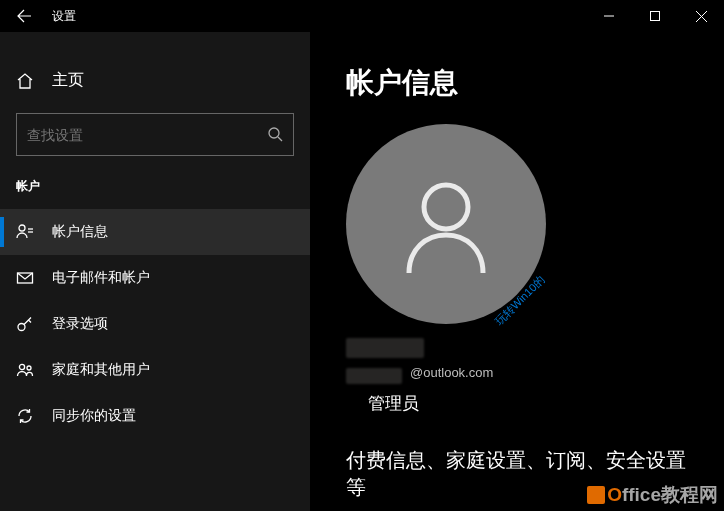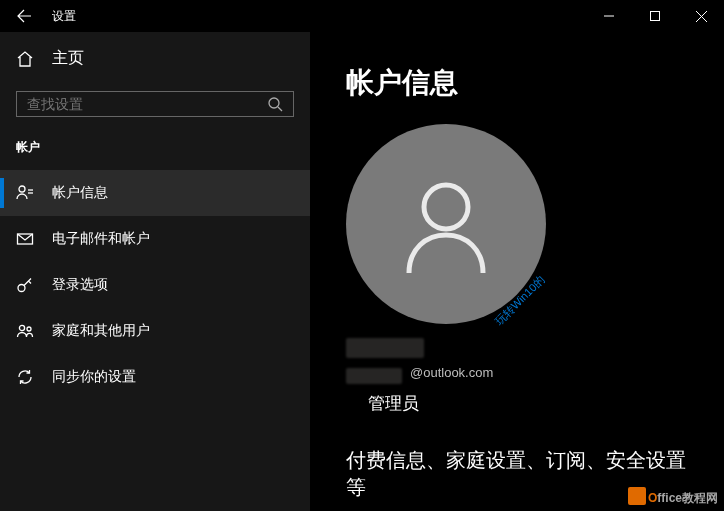--- a/index.html
+++ b/index.html
@@ -6,23 +6,23 @@
     body { background: #000; color: #fff; width: 724px; height: 511px; overflow: hidden; display: flex; flex-direction: column; position: relative; }
     
     .titlebar { height: 32px; display: flex; align-items: center; background: #000; }
     .back-btn { width: 48px; height: 100%; display:flex; align-items:center; justify-content:center; }
     .title { font-size: 12px; margin-left: 4px; color:#fff; }
     .winctrls { margin-left: auto; display:flex; height:100%; }
     .winctrl { width: 46px; display:flex; align-items:center; justify-content:center; }
     
     .main { flex:1; display:flex; overflow:hidden; }
     
-    .sidebar { width: 310px; background:#171717; display:flex; flex-direction:column; padding-top:6px; }
+    .sidebar { width: 310px; background:#171717; display:flex; flex-direction:column; padding-top:28px; }
     .home-row { display:flex; align-items:center; padding:10px 16px 22px 16px; gap:18px; }
-    .search-wrap { margin:0 16px 18px 16px; border:1px solid #666; height:26px; display:flex; align-items:center; }
+    .search-wrap { margin:0 16px 18px 16px; border:1px solid #666; height:43px; display:flex; align-items:center; }
     .search-wrap input { flex:1; background:transparent; border:none; outline:none; color:#888; font-size:14px; padding:0 10px; }
     .search-ic { width:36px; display:flex; align-items:center; justify-content:center; }
     .section-label { font-size:12px; font-weight:600; padding:4px 16px 14px 16px; color:#fff; }
     .nav { display:flex; flex-direction:column; }
     .nav-item { display:flex; align-items:center; gap:18px; height:46px; padding:0 16px; font-size:14px; position:relative; }
     .nav-item.active { background:#2b2b2b; }
     .nav-item.active::before { content:""; position:absolute; left:0; top:8px; bottom:8px; width:4px; background:#0078d4; }
     .nav-ic { width:18px; height:18px; display:flex; align-items:center; justify-content:center; }
     
     .content { flex:1; background:#000; padding:32px 36px 0 36px; overflow:hidden; }
@@ -33,21 +33,21 @@
     .user-block { margin-top:14px; display:flex; align-items:flex-end; gap:12px; }
     .blur1 { width:78px; height:20px; background:#262524; border-radius:2px; filter:blur(1px); }
     .blur2stack { display:flex; flex-direction:column; }
     .blur2 { width:56px; height:16px; background:#262524; border-radius:2px; filter:blur(1px); margin-top:6px; }
     .email { color:#bdbdbd; font-size:13px; margin-bottom:2px;text-align:right; }
     .role { font-size:17px; color:#fff; margin-top:8px;margin-left:22px; }
     .desc { font-size:20px; margin-top:32px; color:#fff; }
     .link { color:#2f8dd6; font-size:14px; margin-top:10px; display:inline-block; }
     
     .watermark { position:absolute; right:6px; bottom:6px; text-align:right; line-height:1.05; pointer-events:none; }
-    .wm1 { font-size:12px; font-weight:700; }
+    .wm1 { font-size:19px; font-weight:700; }
     .wm1 .o { color:#e06a00; }
     .wm1 .rest { color:#a6a6a6; }
     .wm2 { font-size:12px; color:#e06a00; font-weight:600; }
     .wm-ic { display:inline-block; width:18px; height:18px; background:#e06a00; border-radius:2px; vertical-align:-3px; margin-right:2px; }
   </style>
 </head>
 <body>
 
 <div class="titlebar">
   <div class="back-btn">

